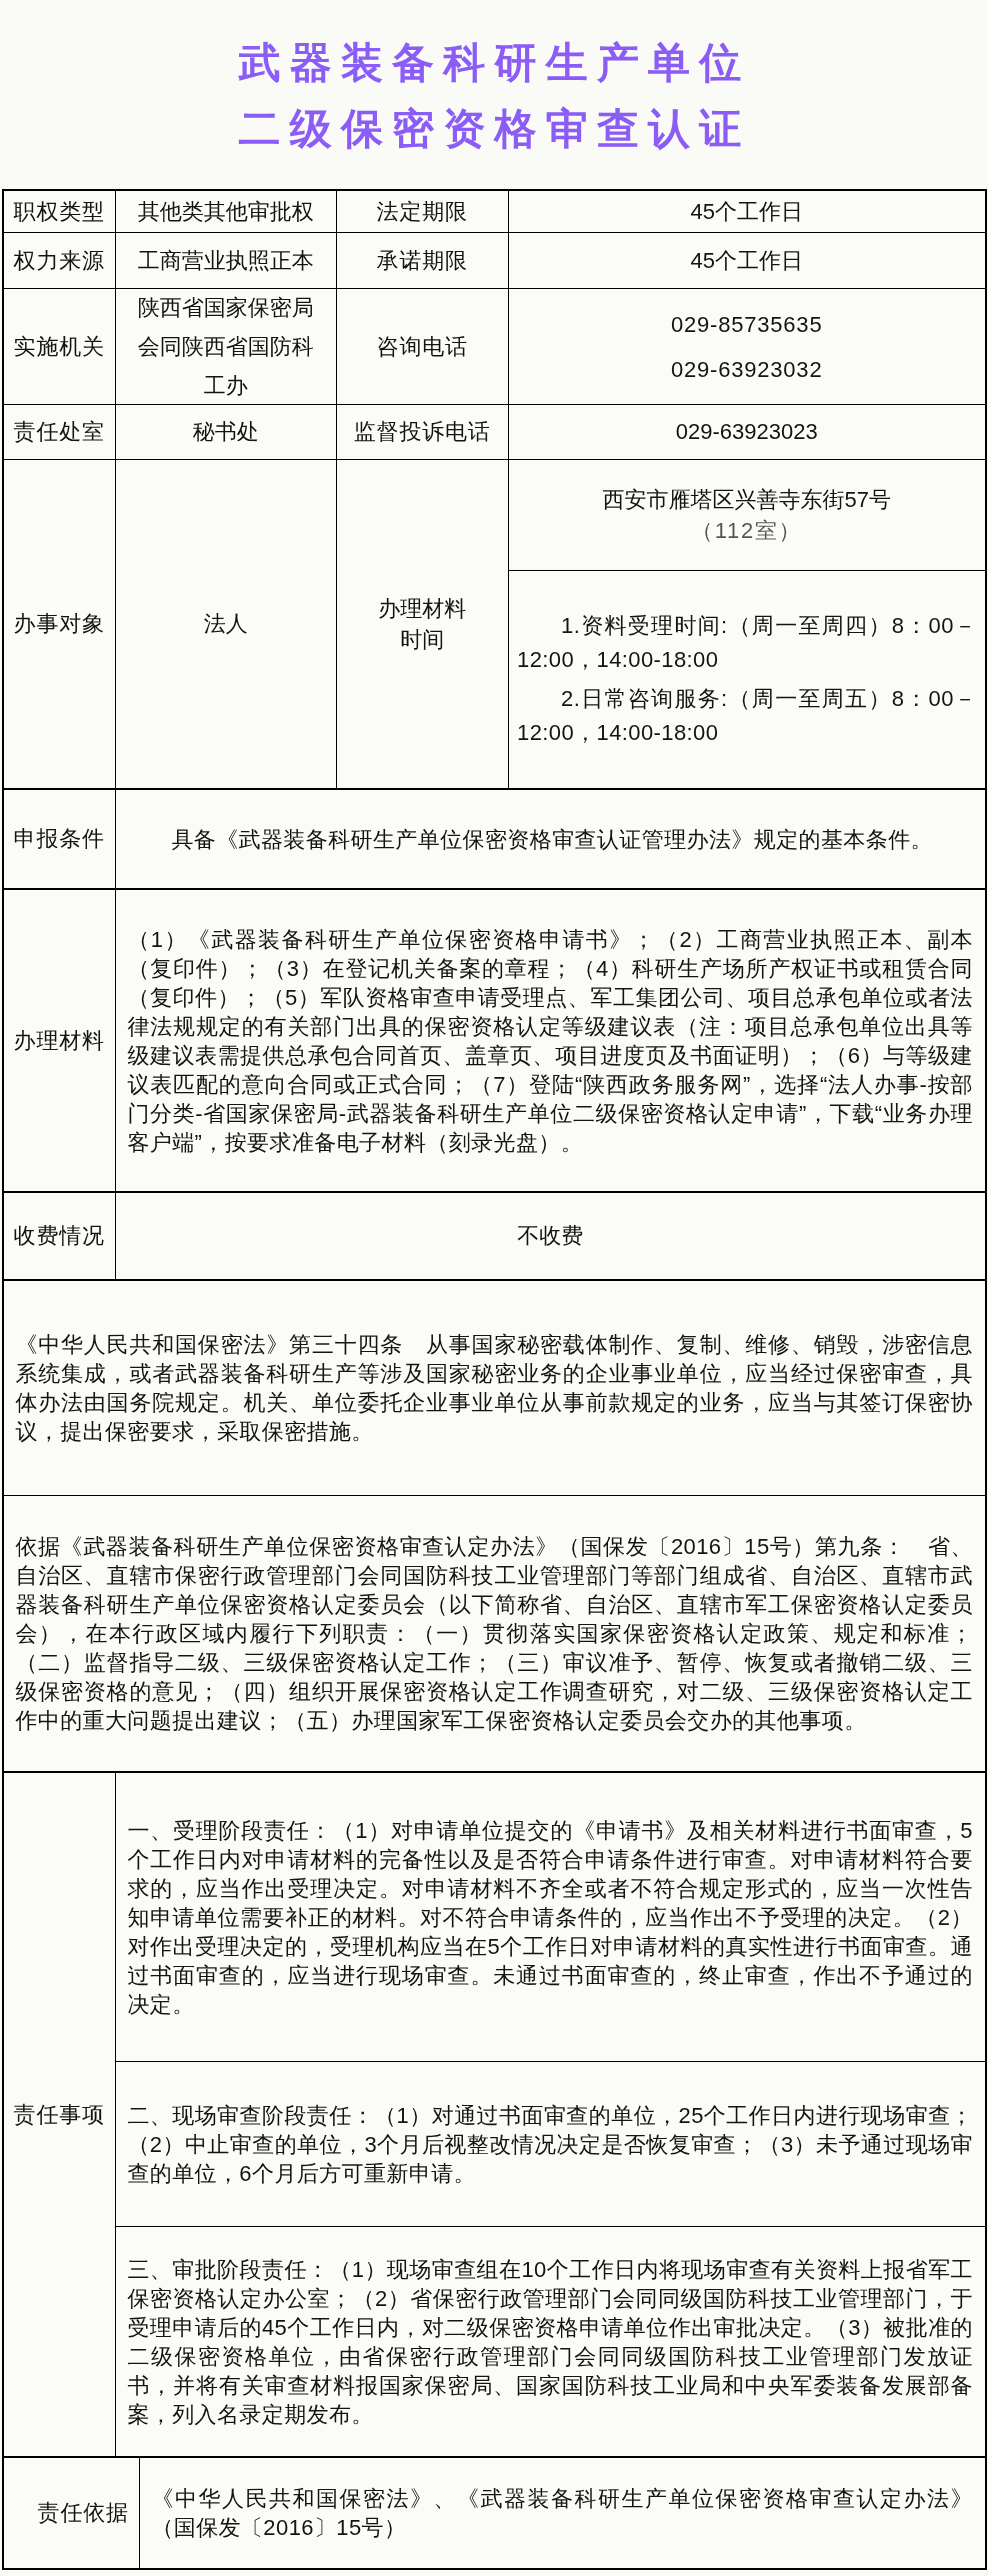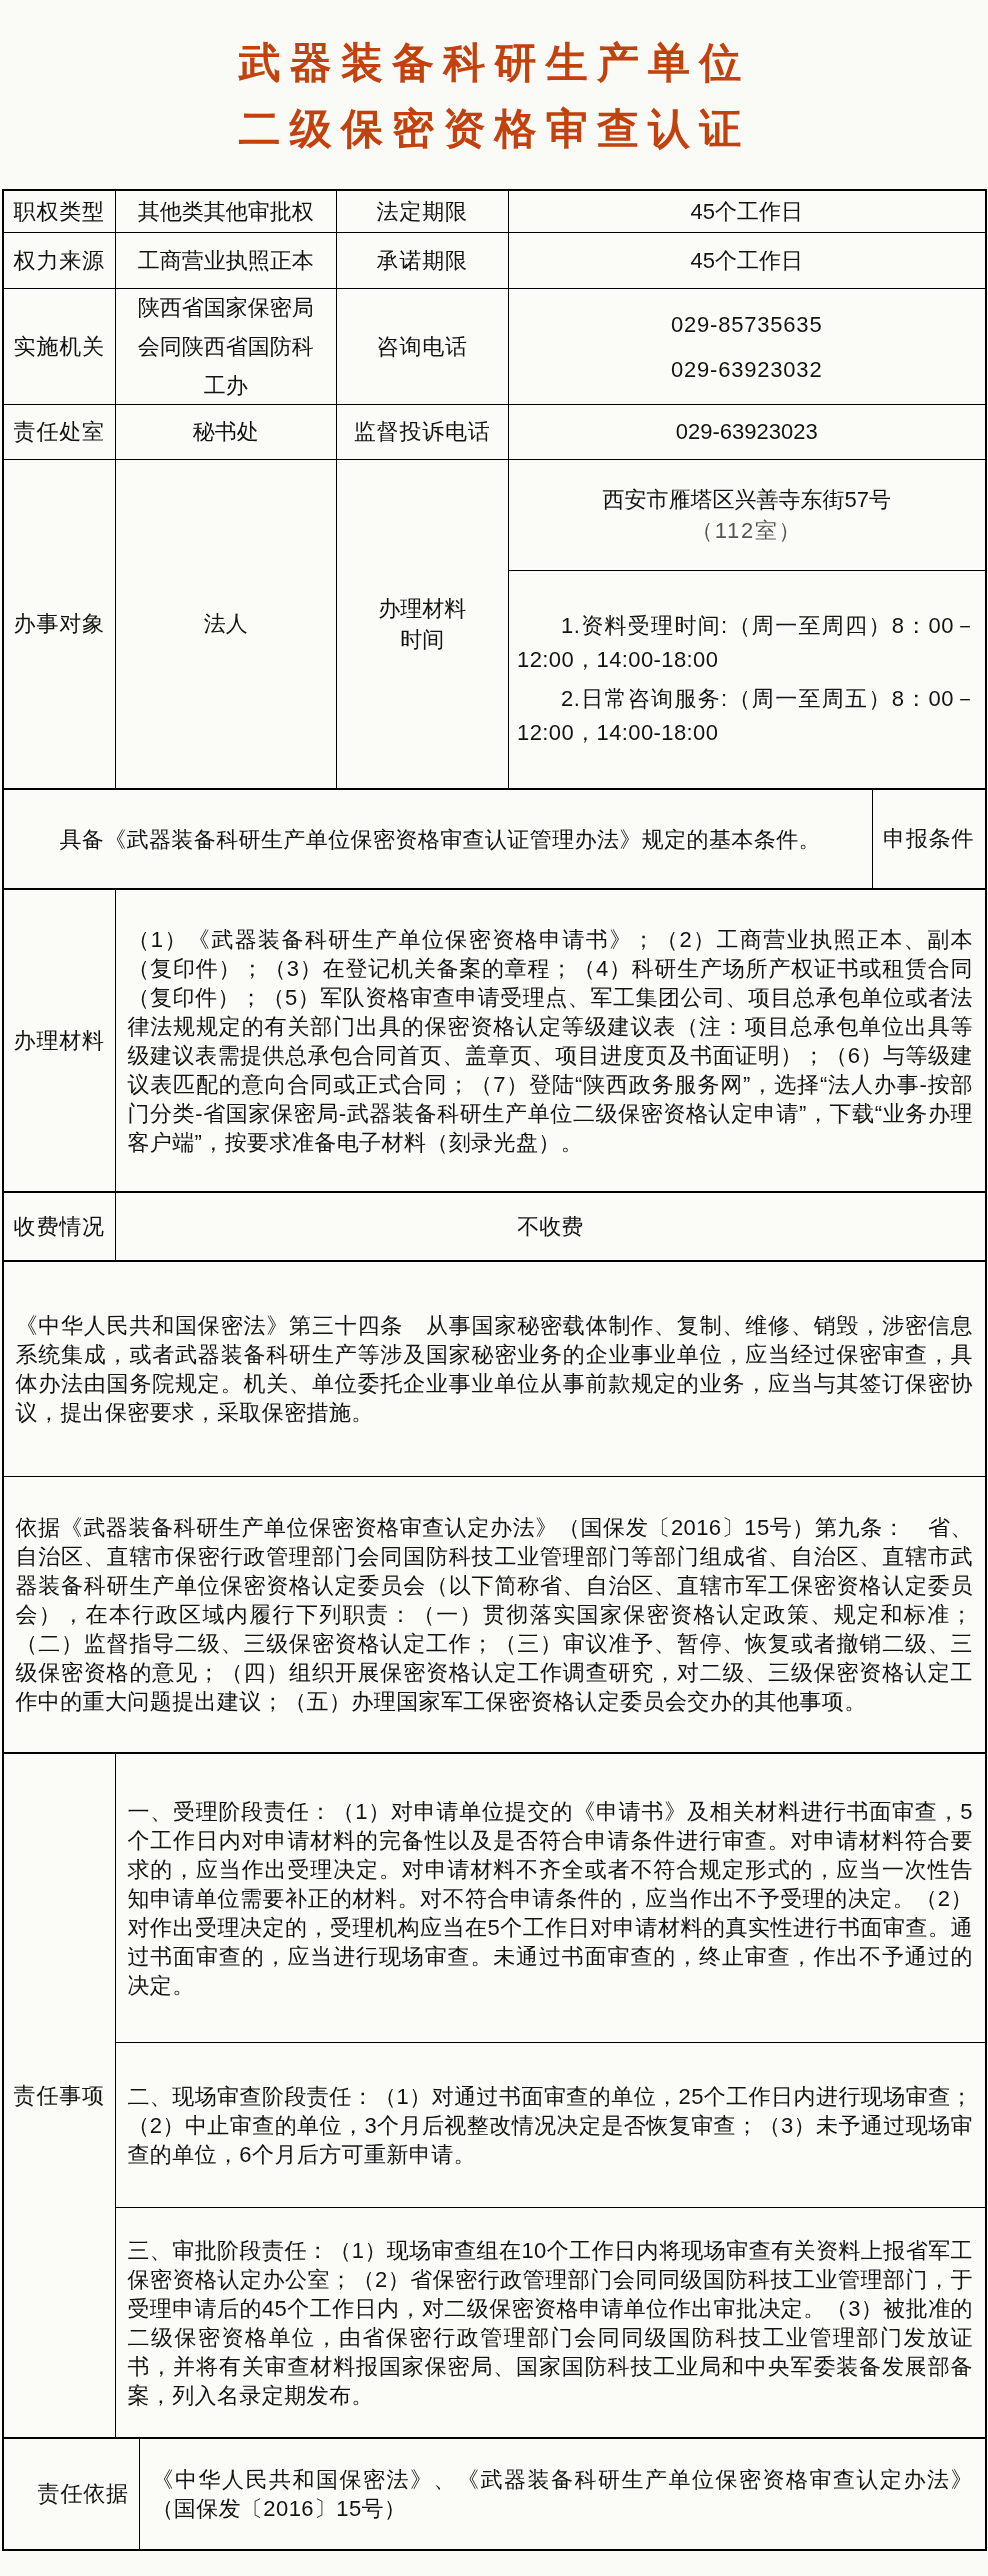--- a/index.html
+++ b/index.html
@@ -5,21 +5,21 @@
   * { box-sizing: border-box; margin: 0; padding: 0; }
   html, body { width: 989px; height: 2576px; overflow: hidden; }
   body {
     background: #fafaf7;
     color: #131313;
     font-family: "Liberation Sans", "DejaVu Sans", sans-serif;
   }
   .title-block { height: 189px; padding-top: 30px; text-align: center; }
   .title-line {
     font-size: 42px; font-weight: 700; letter-spacing: 9.2px;
-    line-height: 66px; color: #c2410c;
+    line-height: 66px; color: #8b5cf6;
   }
   .doc-table { width: 985px; margin-left: 1.7px; border: 2.5px solid #000; background: #fbfbf8; }
   .row { display: flex; border-bottom: 1.7px solid #000; }
   .row.thick { border-bottom-width: 2.5px; }
   .row.last { border-bottom: none; }
   .cell {
     display: flex; align-items: center; justify-content: center;
     border-right: 1.7px solid #000; overflow: hidden;
     font-size: 22px; line-height: 34px;
   }
@@ -44,21 +44,21 @@
   .h-basis1 { height: 215px; }
   .h-duty1 { height: 289px; }
   .h-duty2 { height: 165px; }
   .grow { flex: 1; }
   .phones div { line-height: 45px; text-align: center; letter-spacing: 0.8px; }
   .addr-room { opacity: 0.72; letter-spacing: 1.7px; }
   .times { flex-direction: column; justify-content: center; align-items: stretch; padding: 0 8.4px; }
   .times p { text-indent: 2em; text-align: justify; line-height: 34px; margin: 2.5px 0; letter-spacing: 0.4px; }
   .two-line { text-align: center; line-height: 31px; }
   .r1 { height: 42px; } .r2 { height: 56px; } .r3 { height: 116px; } .r4 { height: 55px; }
-  .r5 { height: 330px; } .r6 { height: 100px; } .r7 { height: 303px; } .r8 { height: 69px; }
+  .r5 { height: 330px; } .r6 { height: 100px; } .r7 { height: 303px; } .r8 { height: 88px; }
   .r9 { height: 492px; } .r10 { height: 685px; } .r11 { height: 110px; padding-left: 24px; }
 </style>
 </head>
 <body>
 
 <div class="title-block">
   <div class="title-line">武器装备科研生产单位</div>
   <div class="title-line">二级保密资格审查认证</div>
 </div>
 
@@ -116,24 +116,24 @@
         </div>
       </div>
       <div class="sub grow last times">
         <p>1.资料受理时间:（周一至周四）8：00－12:00，14:00-18:00</p>
         <p>2.日常咨询服务:（周一至周五）8：00－12:00，14:00-18:00</p>
       </div>
     </div>
   </div>
 
   <div class="row r6 thick">
+    <div class="cell c1 label">申报条件</div>
     <div class="cell c4 wide-left">
       <div class="para indent">具备《武器装备科研生产单位保密资格审查认证管理办法》规定的基本条件。</div>
     </div>
-    <div class="cell c1 label">申报条件</div>
   </div>
 
   <div class="row r7 thick">
     <div class="cell c1 label">办理材料</div>
     <div class="cell c4 wide-left">
       <div class="para">（1）《武器装备科研生产单位保密资格申请书》；（2）工商营业执照正本、副本（复印件）；（3）在登记机关备案的章程；（4）科研生产场所产权证书或租赁合同（复印件）；（5）军队资格审查申请受理点、军工集团公司、项目总承包单位或者法律法规规定的有关部门出具的保密资格认定等级建议表（注：项目总承包单位出具等级建议表需提供总承包合同首页、盖章页、项目进度页及书面证明）；（6）与等级建议表匹配的意向合同或正式合同；（7）登陆“陕西政务服务网”，选择“法人办事-按部门分类-省国家保密局-武器装备科研生产单位二级保密资格认定申请”，下载“业务办理客户端”，按要求准备电子材料（刻录光盘）。</div>
     </div>
   </div>
 
   <div class="row r8 thick">

